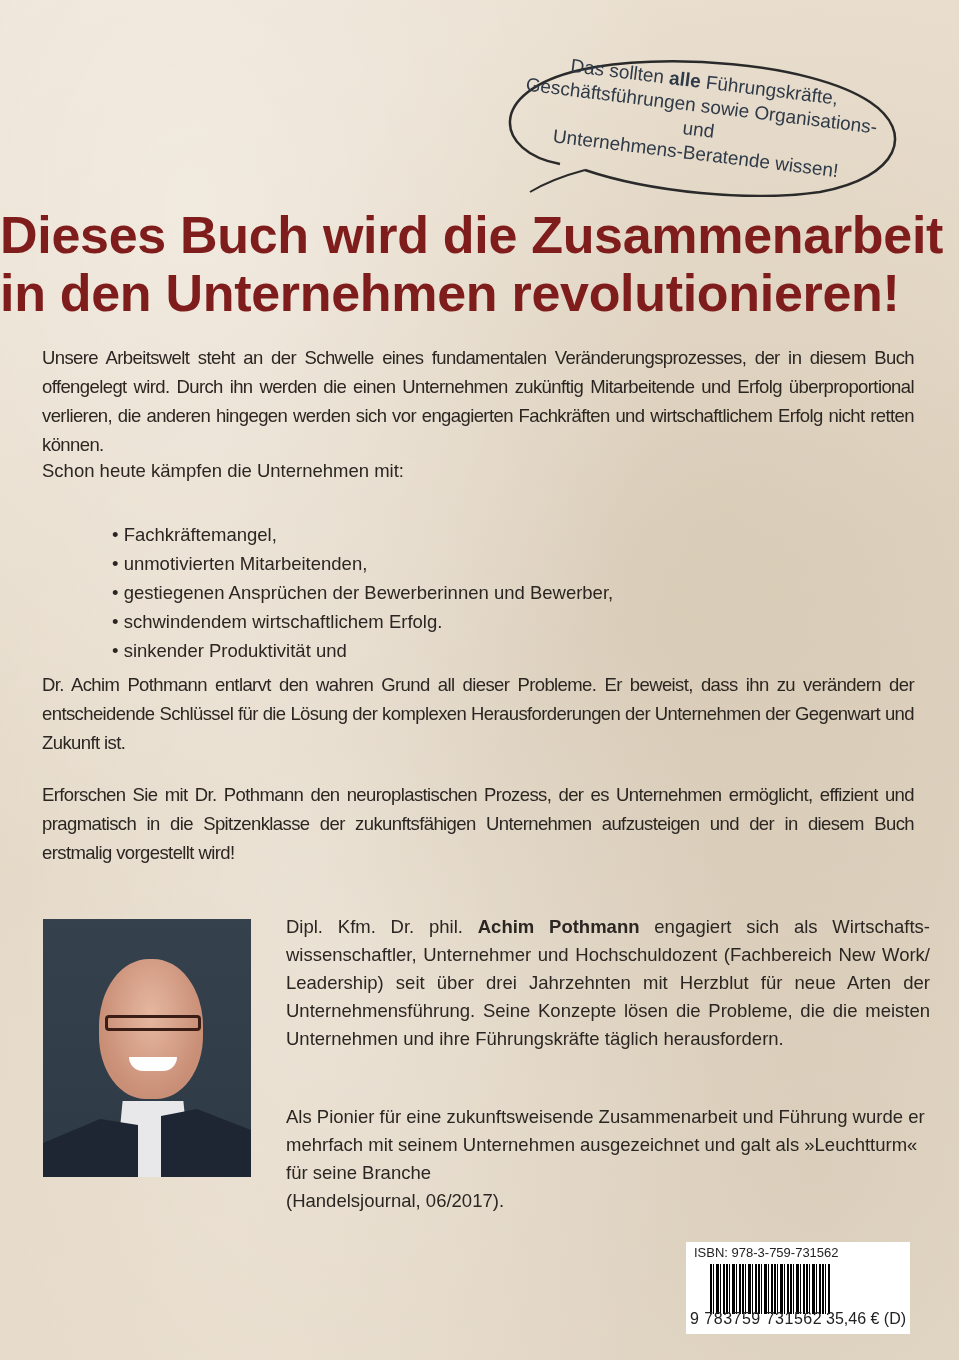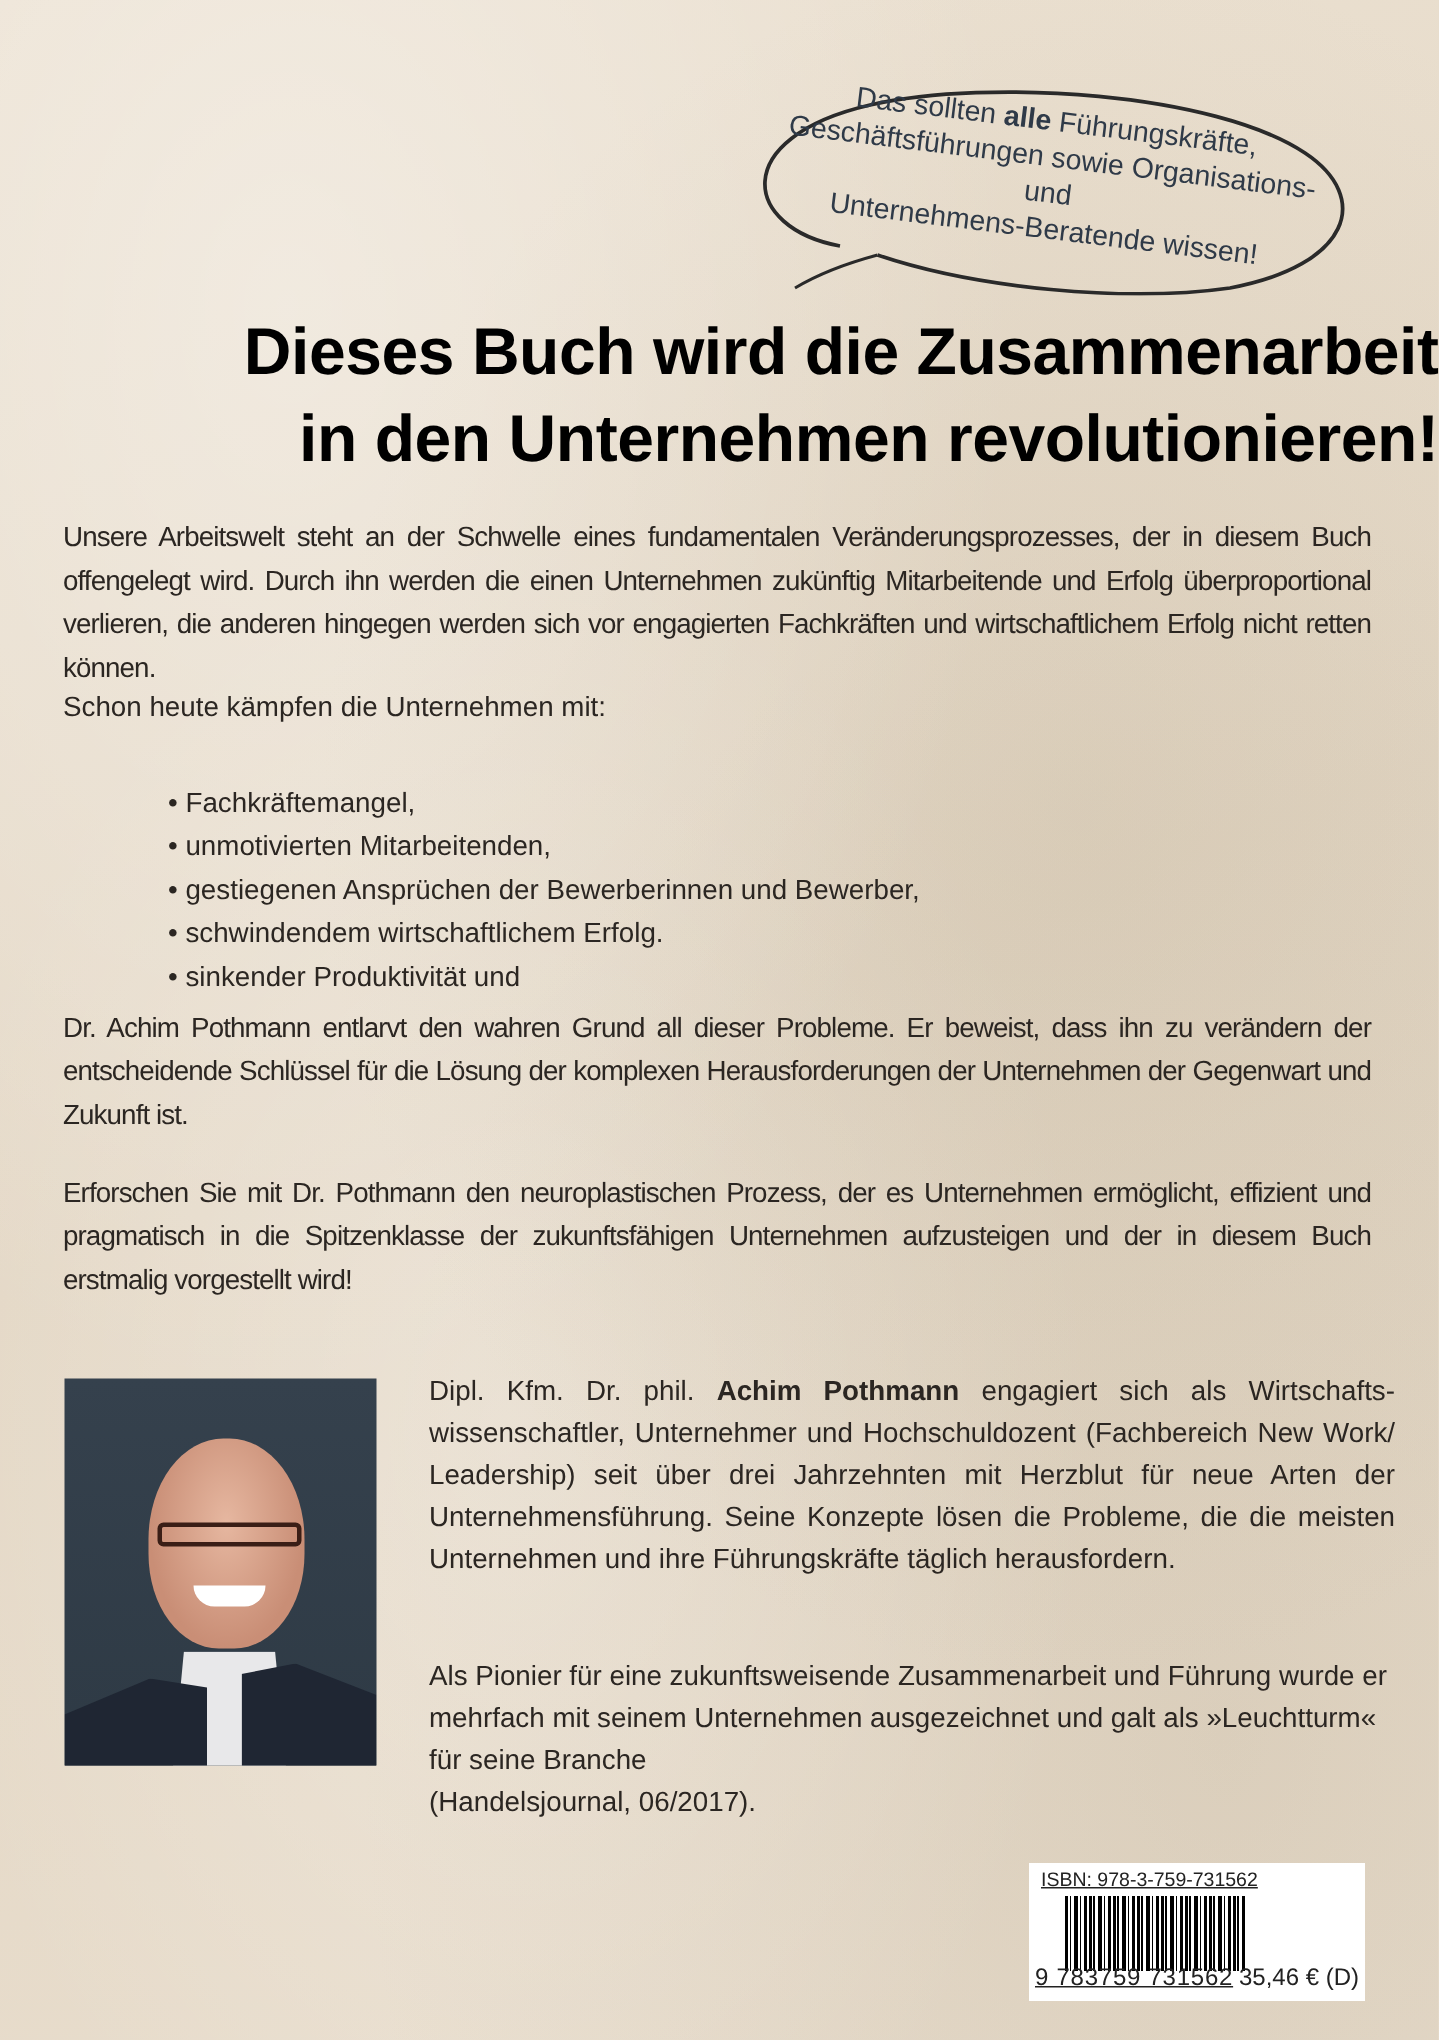--- a/index.html
+++ b/index.html
@@ -19,22 +19,22 @@
     position: absolute; left: 490px; top: 52px; width: 420px; height: 140px;
   }
   .callout svg { position: absolute; left: 0; top: 0; }
   .callout-text {
     position: absolute; left: 20px; top: 18px; width: 380px;
     transform: rotate(7deg); transform-origin: center;
     text-align: center; font-size: 19px; line-height: 24px; color: #2f3a48;
   }
   .callout-text b { font-weight: bold; }
   .headline {
-    position: absolute; left: 0; top: 206px; width: 959px; text-align: right;
-    color: #000000; font-weight: bold; font-size: 44px; line-height: 58px;
+    position: absolute; left: 0; top: 206px; width: 959px; text-align: left;
+    color: #7f1d1d; font-weight: bold; font-size: 52px; line-height: 58px;
     letter-spacing: -0.3px;
   }
   .body-text {
     position: absolute; left: 42px; width: 872px;
     font-size: 18.5px; line-height: 29px; text-align: justify; color: #2b2622;
   }
   .narrow { letter-spacing: -0.6px; font-family: "Liberation Sans Narrow", "Liberation Sans", sans-serif; }
   .p1 { top: 343px; }
   .intro { top: 456px; }
   .bullets {
@@ -78,28 +78,28 @@
   .bio {
     position: absolute; left: 270px; width: 644px;
     font-size: 18.5px; line-height: 28px; text-align: justify; margin-left: 16px;
   }
   .bio1 { top: 913px; }
   .bio2 { top: 1103px; text-align: left; }
   .isbn-box {
     position: absolute; left: 686px; top: 1242px; width: 224px; height: 92px;
     background: #ffffff;
   }
-  .isbn-label { position: absolute; left: 8px; top: 3px; font-size: 13px; color: #222; text-decoration: underline; }
+  .isbn-label { position: absolute; left: 8px; top: 3px; font-size: 13px; color: #222; }
   .barcode {
     position: absolute; left: 24px; top: 22px; width: 120px; height: 50px;
     background: repeating-linear-gradient(90deg,
       #000 0 2px, #fff 2px 3px, #000 3px 4px, #fff 4px 6px, #000 6px 9px, #fff 9px 10px,
       #000 10px 11px, #fff 11px 13px, #000 13px 15px, #fff 15px 16px);
   }
-  .isbn-digits { position: absolute; left: 4px; top: 68px; font-size: 16px; color: #222; letter-spacing: 0.5px; text-decoration: underline; }
+  .isbn-digits { position: absolute; left: 4px; top: 68px; font-size: 16px; color: #222; letter-spacing: 0.5px; }
   .isbn-price { position: absolute; left: 140px; top: 68px; font-size: 16px; color: #222; }
 </style>
 </head>
 <body>
 
 <div class="callout">
   <svg width="420" height="145" viewBox="0 0 420 145">
     <path d="M 70 112 C 5 100, -5 40, 90 18 C 170 0, 320 10, 380 50 C 425 80, 410 125, 330 140 C 260 150, 160 140, 95 118" fill="none" stroke="#2a2a2a" stroke-width="2.5"></path>
     <path d="M 95 118 C 80 122, 60 128, 40 140" fill="none" stroke="#2a2a2a" stroke-width="2"></path>
   </svg>

